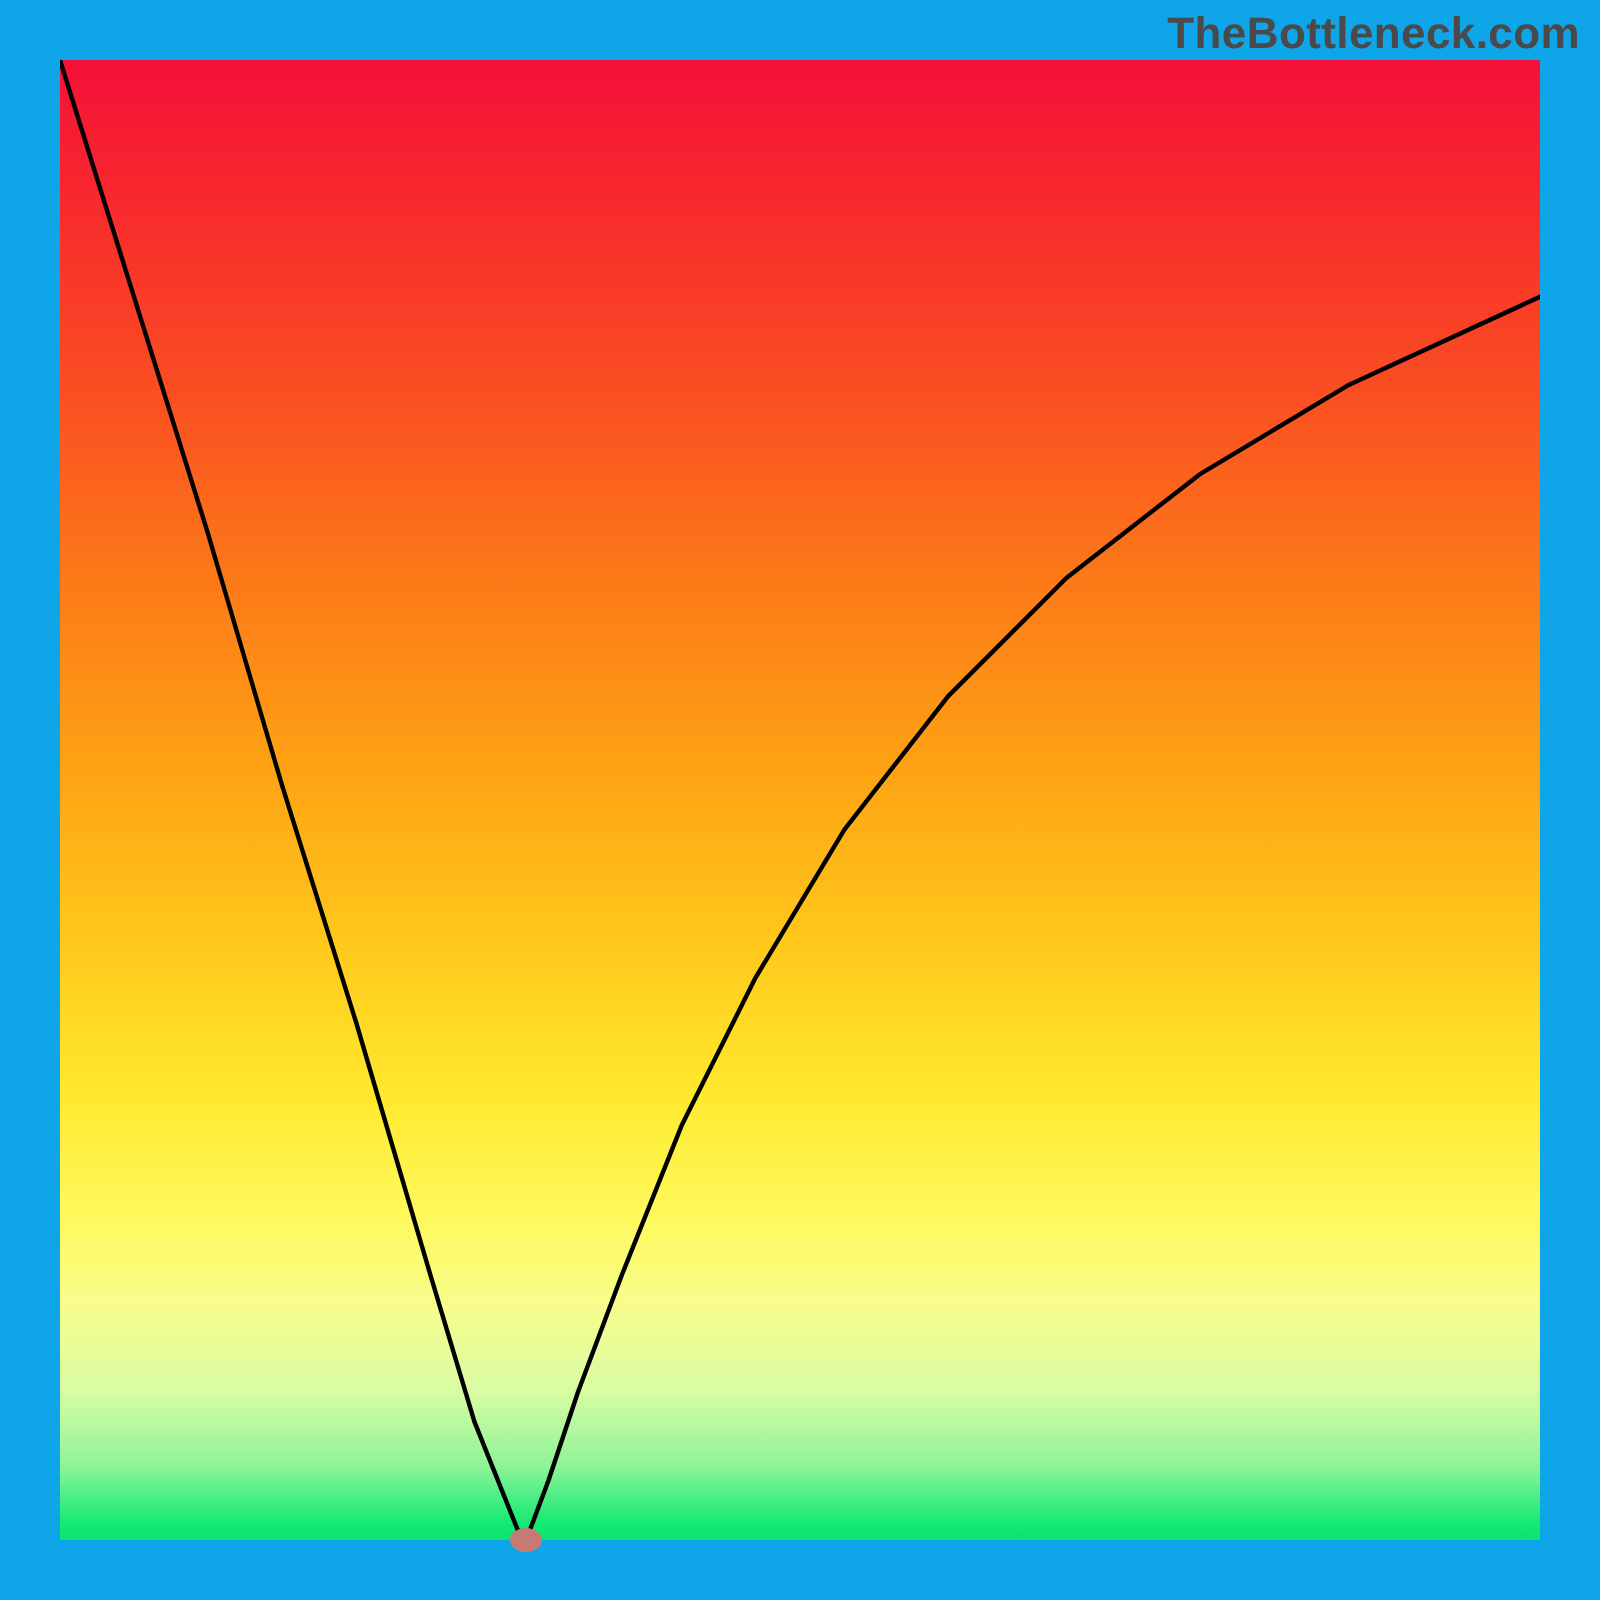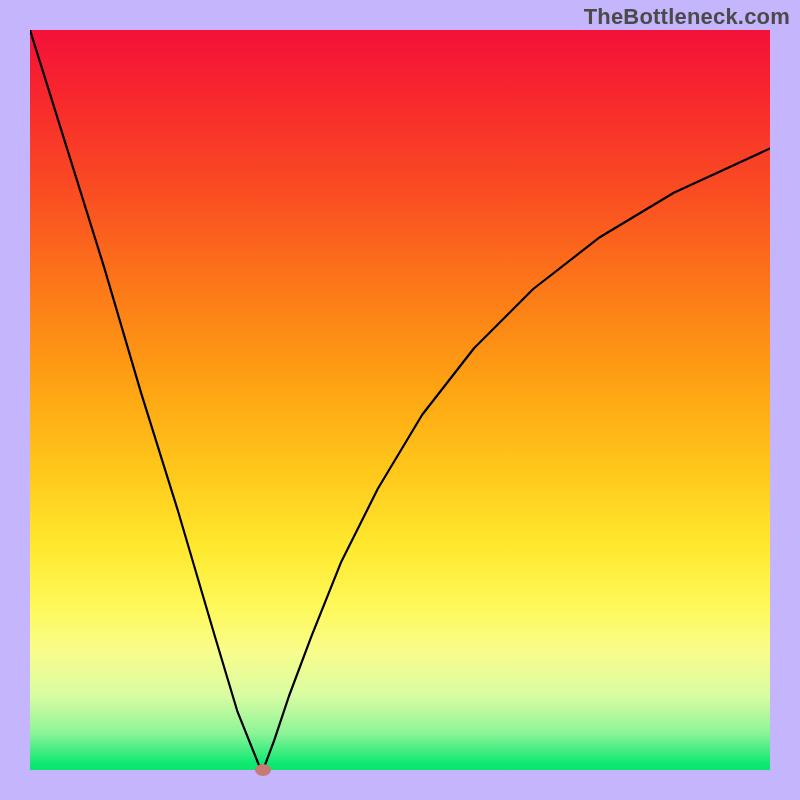--- a/index.html
+++ b/index.html
@@ -8,21 +8,21 @@
     width: 800px;
     height: 800px;
     background: #000;
     overflow: hidden;
     font-family: Arial, Helvetica, sans-serif;
   }
   .frame {
     position: relative;
     width: 800px;
     height: 800px;
-    background: #c4b5fd;
+    background: #0ea5e9;
     text-align: right;
   }
   .watermark {
     position: absolute;
     top: 4px;
     right: 10px;
     color: #4a4a4a;
     font-size: 22px;
     font-weight: 600;
     letter-spacing: 0.2px;

